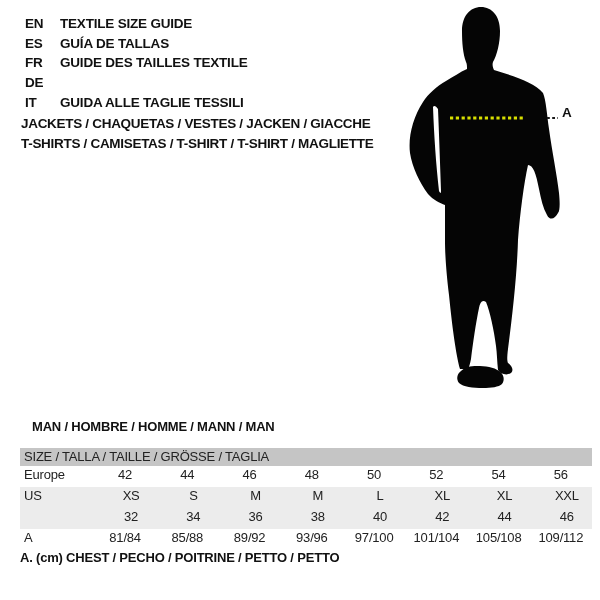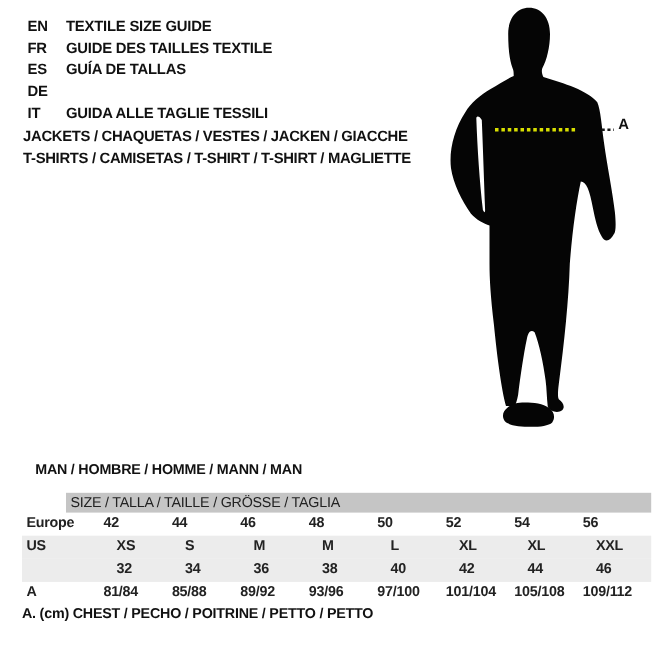--- a/index.html
+++ b/index.html
@@ -14,45 +14,45 @@
   
   .cat-block{position:absolute;left:21px;top:114px;font-size:13.5px;font-weight:bold;line-height:20px;letter-spacing:-0.3px;white-space:nowrap;}
   
   .figure-wrap{position:absolute;left:395px;top:5px;width:195px;height:392px;}
   .figure-wrap svg{position:absolute;left:0;top:0;}
   .measure-label{position:absolute;left:167px;top:100px;font-size:13.5px;font-weight:bold;}
   
   .section-title{position:absolute;left:32px;top:419px;font-size:13px;font-weight:bold;letter-spacing:-0.2px;white-space:nowrap;}
   
   .size-table{position:absolute;left:20px;top:448px;width:572px;font-size:13px;letter-spacing:-0.2px;}
-  .st-header{background:#c5c5c5;height:18px;line-height:18px;padding-left:4px;font-size:13px;color:#222;margin-left:40px;}
-  .st-row{display:flex;height:21px;line-height:17.5px;color:#222;font-weight:bold;}
+  .st-header{background:#c5c5c5;height:18px;line-height:18px;padding-left:4px;font-size:13px;color:#222;}
+  .st-row{display:flex;height:21px;line-height:17.5px;color:#222;}
   .st-row.stripe{background:#ececec;gap:12px;}
   .st-label{width:70px;padding-left:4px;text-align:left;}
-  .st-cell{flex:1;}
+  .st-cell{flex:1;text-align:center;}
   
   .footnote{position:absolute;left:20px;top:550px;font-size:13px;font-weight:bold;letter-spacing:-0.2px;white-space:nowrap;}
 </style>
 </head>
 <body>
 
 <div id="canvas">
 
   <div class="lang-block">
     <div class="lang-row">
       <span class="lang-code">EN</span>
       <span class="lang-label">TEXTILE SIZE GUIDE</span>
     </div>
     <div class="lang-row">
+      <span class="lang-code">ES</span>
+      <span class="lang-label">GUÍA DE TALLAS</span>
+    </div>
+    <div class="lang-row">
       <span class="lang-code">FR</span>
       <span class="lang-label">GUIDE DES TAILLES TEXTILE</span>
-    </div>
-    <div class="lang-row">
-      <span class="lang-code">ES</span>
-      <span class="lang-label">GUÍA DE TALLAS</span>
     </div>
     <div class="lang-row">
       <span class="lang-code">DE</span>
     </div>
     <div class="lang-row">
       <span class="lang-code">IT</span>
       <span class="lang-label">GUIDA ALLE TAGLIE TESSILI</span>
     </div>
   </div>
 

